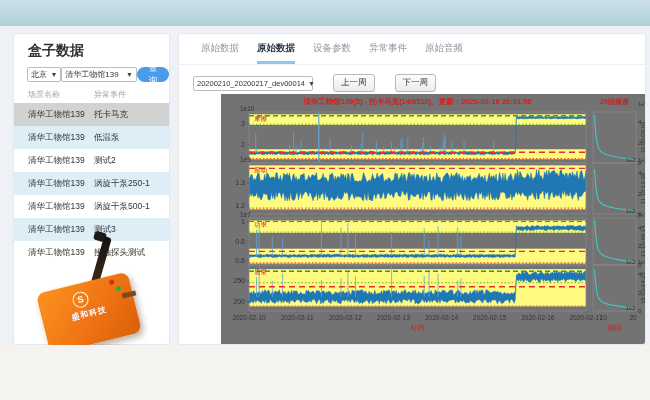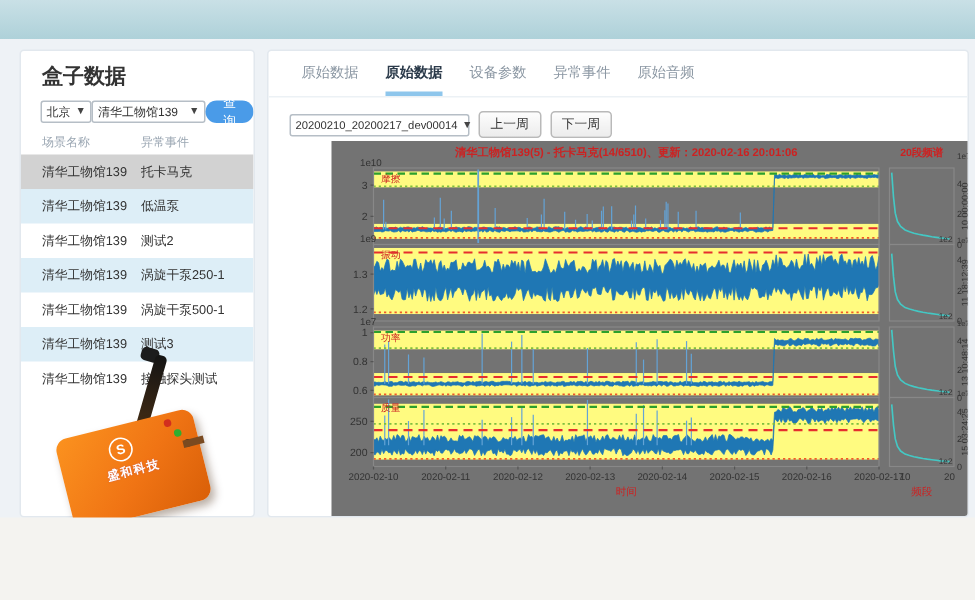--- a/index.html
+++ b/index.html
@@ -34,21 +34,21 @@
   .dev-logo{position:absolute;left:34px;top:8px;width:14px;height:14px;border:1.5px solid #fff;border-radius:50%;
             color:#fff;font-size:9px;line-height:14px;text-align:center;font-weight:bold}
   .dev-brand{position:absolute;left:0;top:26px;width:94px;text-align:center;color:#fff;font-size:8px;letter-spacing:1px;font-weight:bold;text-shadow:0 0 1px #c55}
   .led{position:absolute;width:5px;height:5px;border-radius:50%}
   .dev-port{position:absolute;left:92px;top:46px;width:14px;height:5px;background:#7a4a20;transform:rotate(-14deg)}
   
   #main{left:178px;top:33px;width:468px;height:312px;overflow:hidden}
   .tabs{display:flex;gap:18px;padding:8px 12px 0 22px;height:22px;border-bottom:1px solid #ecf1f5}
   .tab{font-size:9.5px;color:#8b97a3;padding-bottom:6px;cursor:pointer}
   .tab.active{color:#2b3a4a;font-weight:bold;border-bottom:3px solid #8ec6ec}
-  .toolbar{display:flex;align-items:center;gap:6px;margin:9px 0 0 14px}
+  .toolbar{display:flex;align-items:center;gap:20px;margin:9px 0 0 14px}
   .toolbar .select{width:120px;height:15px;font-size:7.5px}
   .wk-btn{height:18px;padding:0 7px;border:1px solid #b9b9b9;border-radius:3px;font-size:8.5px;color:#333;
           background:linear-gradient(#fdfdfd,#ececec);cursor:pointer}
   #chart-wrap{position:absolute;left:42px;top:60px;width:428px;height:250px;background:#737373}
   
   #bottom-strip{position:absolute;left:0;top:345px;width:650px;height:55px;background:#f4f3f0}
 </style>
 </head>
 <body>
 

